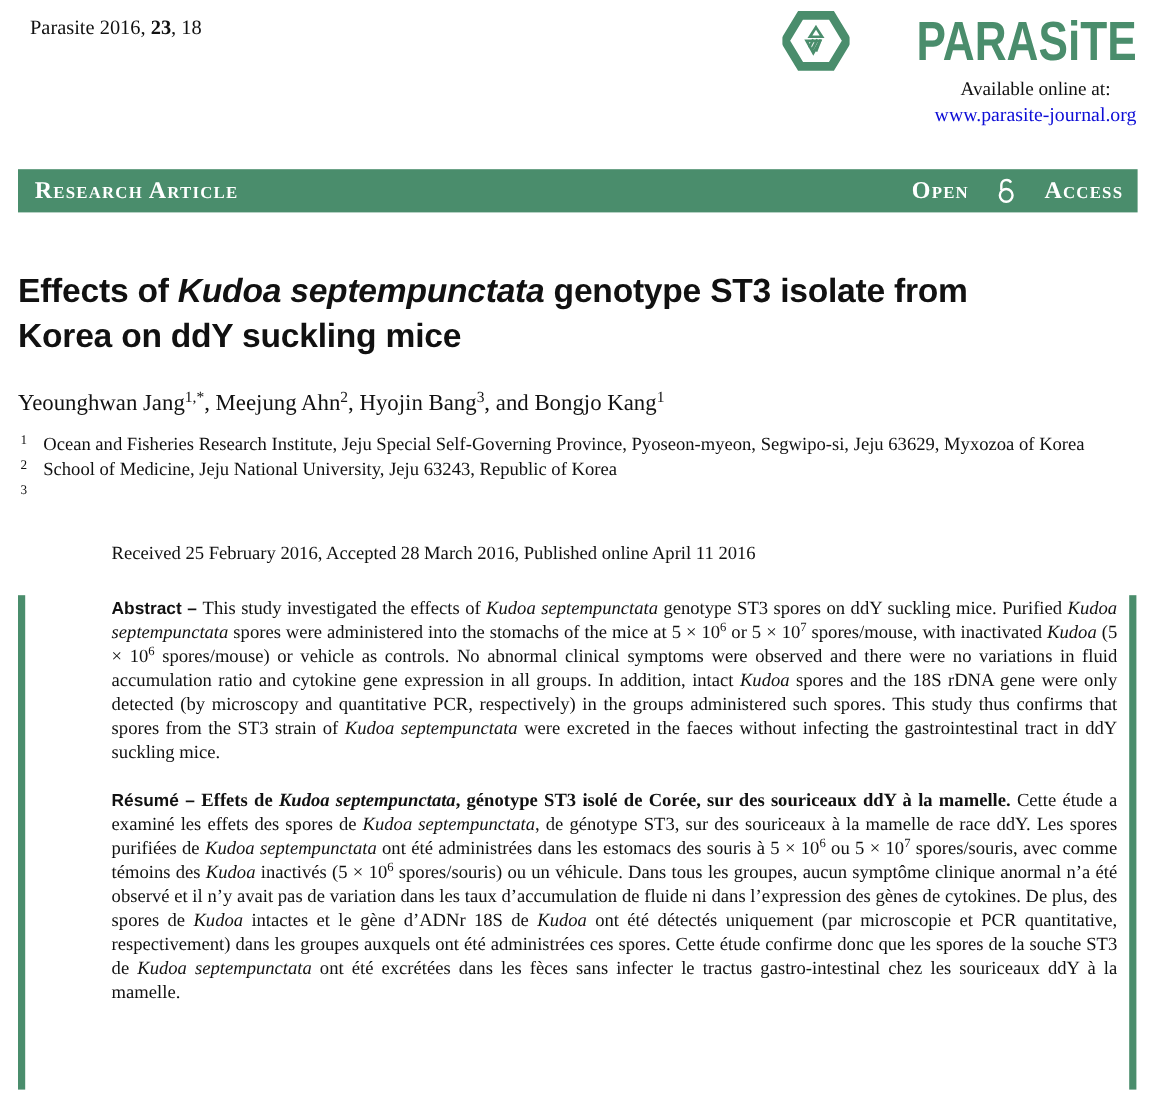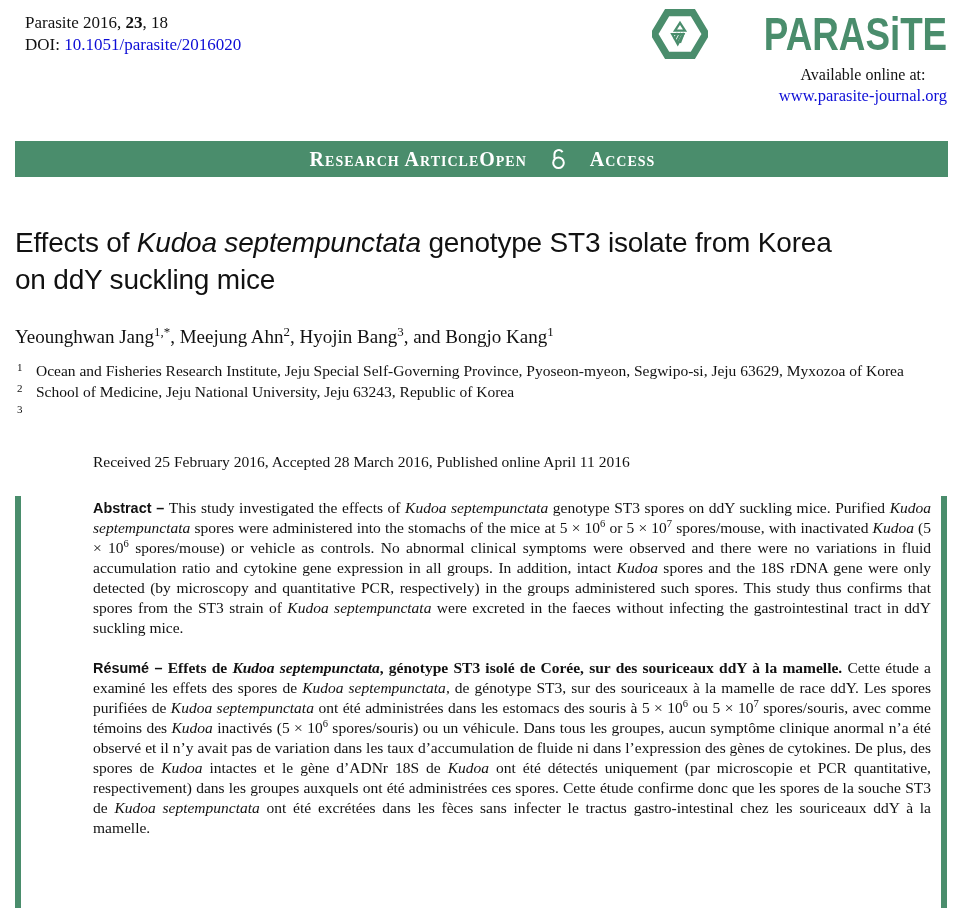--- a/index.html
+++ b/index.html
@@ -35,32 +35,32 @@
   }
   .available-block{
     position:absolute;right:16px;top:64px;
     text-align:center;font-size:16px;line-height:21px;
   }
   .available-block .url{color:var(--link);font-size:16.5px;}
   
   .banner{
     position:absolute;left:15px;top:141px;width:933px;height:36px;
     background:var(--green);color:#fff;
-    display:flex;align-items:center;justify-content:center;
+    display:flex;align-items:center;justify-content:space-between;
     font-variant:small-caps;font-weight:bold;font-size:20px;
     letter-spacing:1px;
     padding:0 12px 0 14px;
   }
   .banner .right{display:flex;align-items:center;gap:24px;}
   .lock-icon{width:15px;height:22px;display:block;}
   
   .title{
     position:absolute;left:15px;top:224px;width:840px;
     font-family:"Liberation Sans","DejaVu Sans",sans-serif;
-    font-weight:normal;font-size:28px;line-height:37px;
+    font-weight:bold;font-size:28px;line-height:37px;
     letter-spacing:-0.2px;
   }
   .authors{
     position:absolute;left:15px;top:326px;width:900px;
     font-size:19px;
   }
   .affils{
     position:absolute;left:15px;top:360px;width:915px;
     font-size:15.5px;line-height:21px;
   }
@@ -94,21 +94,20 @@
   .seg-label{
     font-family:"Liberation Sans","DejaVu Sans",sans-serif;
     font-weight:bold;font-size:93%;
   }
 </style>
 </head>
 <body>
 
 <div class="hdr-left">
   <div><span>Parasite 2016, </span><span class="seg-b">23</span><span>, 18</span></div>
-  <div><span>DOI: </span><span class="seg-link">10.1051/parasite/2016020</span></div>
 </div>
 
 <div class="logo-row">
   <svg class="hex-icon" viewBox="0 0 100 92">
     <polygon points="27,8 73,8 96,46 73,84 27,84 4,46" fill="none" stroke="#4a8d6c" stroke-width="13"></polygon>
     <path d="M50 26 L59 40 L41 40 Z" fill="none" stroke="#4a8d6c" stroke-width="4"></path>
     <path d="M46 44 L40 56 M52 44 L44 60 M57 44 L50 62" stroke="#4a8d6c" stroke-width="4" fill="none"></path>
     <path d="M36 46 L56 46 L46 64 Z" fill="none" stroke="#4a8d6c" stroke-width="4"></path>
   </svg>
   <div class="brand">PARASiTE</div>

